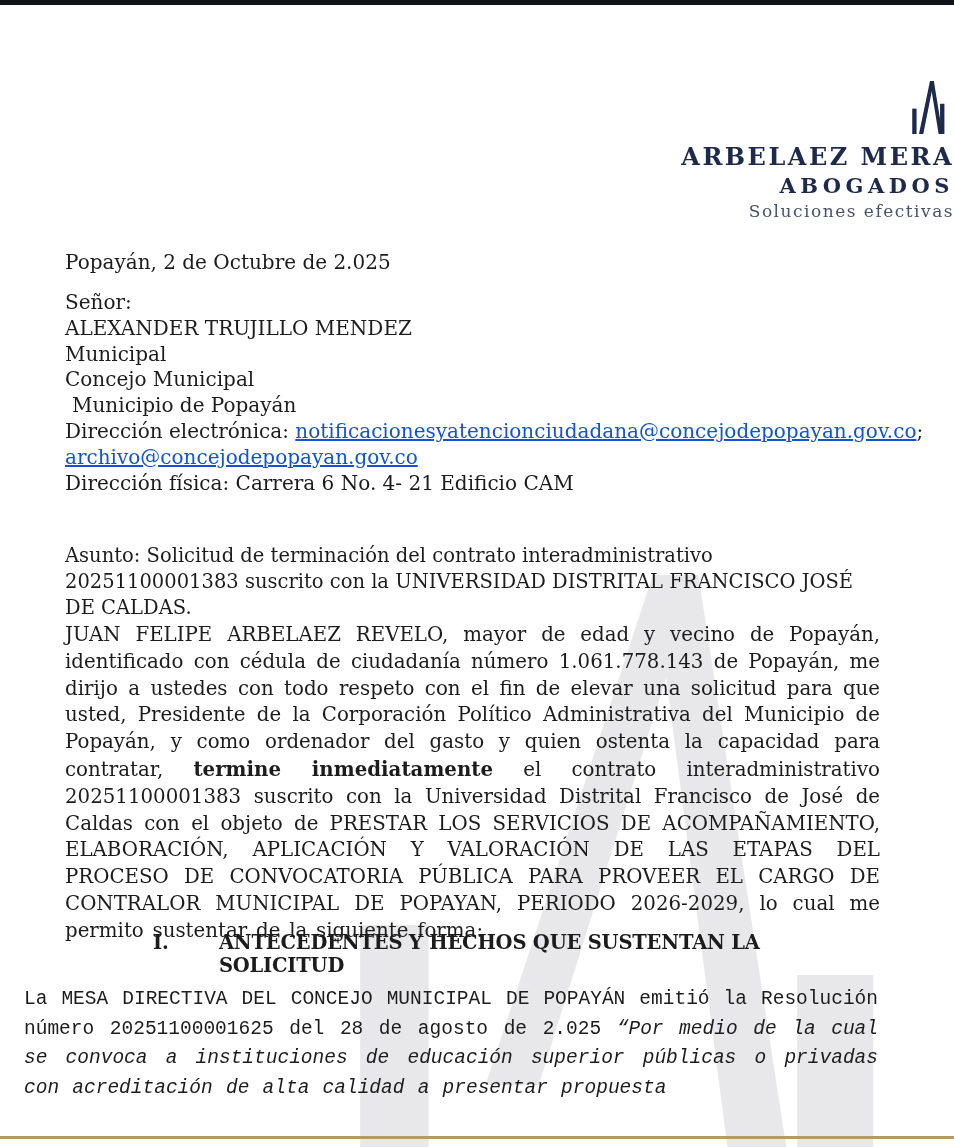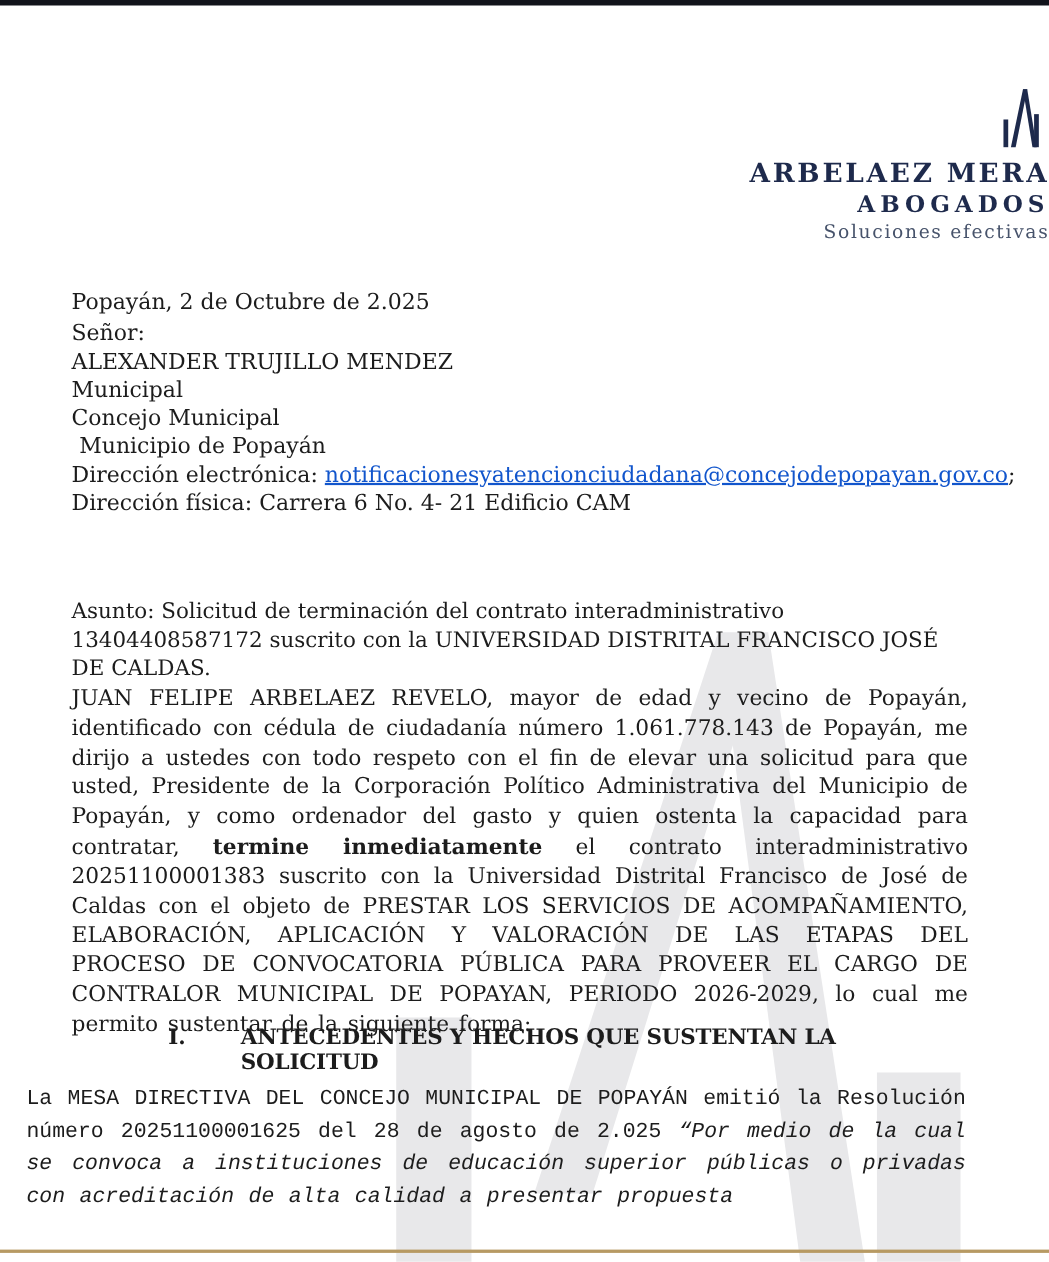--- a/index.html
+++ b/index.html
@@ -37,21 +37,21 @@
     margin-top:2px;
     font-size:21px;font-weight:600;letter-spacing:4.5px;
     color:#1e2a4c;
   }
   .tagline{
     margin-top:3px;
     font-size:17px;letter-spacing:1.5px;
     color:#47536b;
   }
   .content{position:absolute;z-index:1;}
-  .date-line{left:65px;top:262px;font-size:20px;}
+  .date-line{left:65px;top:250px;font-size:20px;}
   .addr-block{left:65px;top:290px;font-size:20px;line-height:25.8px;}
   .addr-indent{padding-left:7px;}
   a.doc-link{color:#1155cc;text-decoration:underline;cursor:pointer;}
   .subject{left:65px;top:543px;width:815px;font-size:19.5px;line-height:26px;}
   .para1{
     left:65px;top:622px;width:815px;
     font-size:19.8px;line-height:26.8px;
     text-align:justify;word-spacing:2.5px;
   }
   .bold{font-weight:bold;}
@@ -101,24 +101,27 @@
 
 <div class="content addr-block">
   <div>Señor:</div>
   <div>ALEXANDER TRUJILLO MENDEZ</div>
   <div>Municipal</div>
   <div>Concejo Municipal</div>
   <div class="addr-indent">Municipio de Popayán</div>
   <div>
     <span>Dirección electrónica: </span><a class="doc-link">notificacionesyatencionciudadana@concejodepopayan.gov.co</a><span>;</span>
   </div>
+  <div>
+    <a class="doc-link">archivo@concejodepopayan.gov.co</a>
+  </div>
   <div>Dirección física: Carrera 6 No. 4- 21 Edificio CAM</div>
 </div>
 
-<div class="content subject">Asunto: Solicitud de terminación del contrato interadministrativo 13404408587172 suscrito con la UNIVERSIDAD DISTRITAL FRANCISCO JOSÉ DE CALDAS.</div>
+<div class="content subject">Asunto: Solicitud de terminación del contrato interadministrativo 20251100001383 suscrito con la UNIVERSIDAD DISTRITAL FRANCISCO JOSÉ DE CALDAS.</div>
 
 <div class="content para1">
   <span>JUAN FELIPE ARBELAEZ REVELO, mayor de edad y vecino de Popayán, identificado con cédula de ciudadanía número 1.061.778.143 de Popayán, me dirijo a ustedes con todo respeto con el fin de elevar una solicitud para que usted, Presidente de la Corporación Político Administrativa del Municipio de Popayán, y como ordenador del gasto y quien ostenta la capacidad para contratar, </span><span class="bold">termine inmediatamente</span><span> el contrato interadministrativo 20251100001383 suscrito con la Universidad Distrital Francisco de José de Caldas con el objeto de PRESTAR LOS SERVICIOS DE ACOMPAÑAMIENTO, ELABORACIÓN, APLICACIÓN Y VALORACIÓN DE LAS ETAPAS DEL PROCESO DE CONVOCATORIA PÚBLICA PARA PROVEER EL CARGO DE CONTRALOR MUNICIPAL DE POPAYAN, PERIODO 2026-2029, lo cual me permito sustentar de la siguiente forma:</span>
 </div>
 
 <div class="content section-heading">
   <span class="section-number">I.</span>
   <span class="section-title">ANTECEDENTES Y HECHOS QUE SUSTENTAN LA SOLICITUD</span>
 </div>
 

